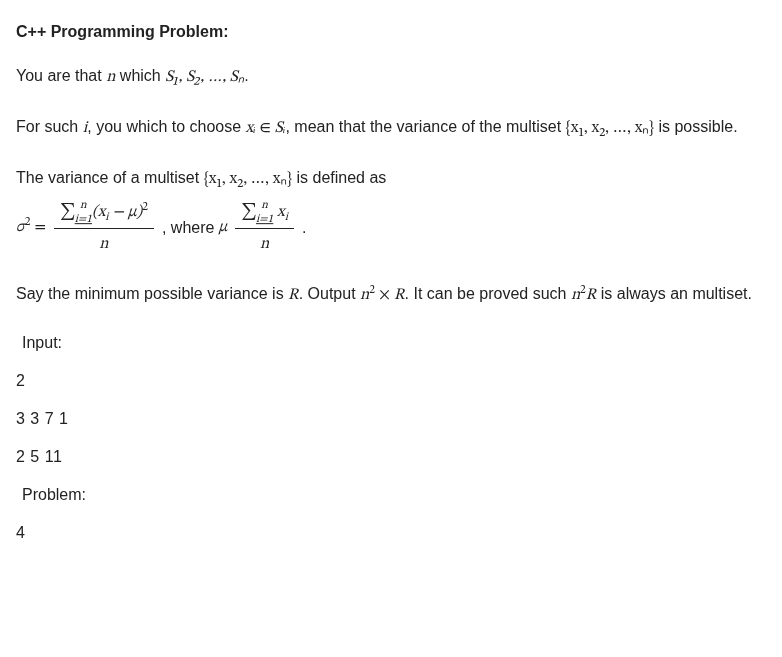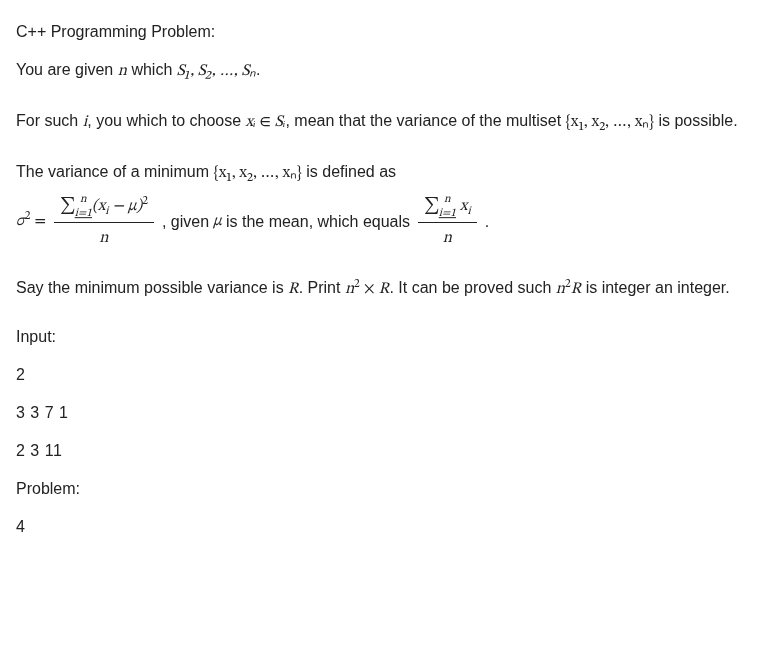--- a/index.html
+++ b/index.html
@@ -10,22 +10,22 @@
     body {
       font-family: Arial, Helvetica, sans-serif;
       font-size: 16px;
       color: #222;
       background: #fff;
       padding: 20px 16px;
       width: 782px;
       line-height: 1.5;
     }
     .heading {
-      font-weight: normal;
-      margin-bottom: 12px;
+      font-weight: bold;
+      margin-bottom: 18px;
     }
     .para {
       margin-bottom: 22px;
       line-height: 1.7;
     }
     .math {
       font-family: 'Cambria Math', 'STIX Two Math', 'Times New Roman', serif;
     }
     .mi { font-style: italic; }
     .formula-row {
@@ -68,77 +68,77 @@
       flex-direction: column;
       vertical-align: middle;
       font-size: 0.72em;
       line-height: 1.05;
       margin-left: -1px;
     }
     .subsup .t { transform: translateY(-0.1em); }
     .subsup .b { transform: translateY(0.1em); text-decoration: underline; }
     .io-label {
       margin-bottom: 14px;
+      margin-left: 6px;
     }
     .io-line {
       margin-bottom: 14px;
       letter-spacing: 0.5px;
     }
     .sigma {
       font-size: 1.05em;
     }
   </style>
 </head>
 <body>
 
 <div class="heading">C++ Programming Problem:</div>
 
 <div class="para">
-  <span>You are given </span><span class="math mi">n</span><span> which </span><span class="math mi">S₁, S₂, …, Sₙ</span><span>.</span>
+  <span>You are that </span><span class="math mi">n</span><span> which </span><span class="math mi">S₁, S₂, …, Sₙ</span><span>.</span>
 </div>
 
 <div class="para">
   <span>For such </span><span class="math mi">i</span><span>, you which to choose </span><span class="math mi">xᵢ</span><span class="math"> ∈ </span><span class="math mi">Sᵢ</span><span>, mean that the variance of the multiset </span><span class="math">{x₁, x₂, …, xₙ}</span><span> is possible.</span>
 </div>
 
 <div class="para">
   <div>
-    <span>The variance of a minimum </span><span class="math">{x₁, x₂, …, xₙ}</span><span> is defined as</span>
+    <span>The variance of a multiset </span><span class="math">{x₁, x₂, …, xₙ}</span><span> is defined as</span>
   </div>
   <div class="formula-row">
     <span class="math"><span class="mi">σ</span><span class="sup">2</span></span>
     <span class="math"> = </span>
     <span class="frac">
       <span class="num">
         <span class="sigma">∑</span><span class="subsup">
             <span class="t mi">n</span>
             <span class="b mi">i=1</span>
           </span><span><span class="mi">(x</span><span class="sub mi">i</span><span class="mi"> − μ)</span><span class="sup">2</span></span>
       </span>
       <span class="den mi">n</span>
     </span>
-    <span>, given </span>
+    <span>, where </span>
       <span class="math mi">μ</span>
-      <span> is the mean, which equals </span>
     <span class="frac">
       <span class="num">
         <span class="sigma">∑</span><span class="subsup">
             <span class="t mi">n</span>
             <span class="b mi">i=1</span>
           </span>
         <span> <span class="mi">x</span><span class="sub mi">i</span></span>
       </span>
       <span class="den mi">n</span>
     </span>
     <span>.</span>
   </div>
 </div>
 
 <div class="para">
-  <span>Say the minimum possible variance is </span><span class="math mi">R</span><span>. Print </span><span class="math"><span class="mi">n</span><span class="sup">2</span><span> × </span><span class="mi">R</span></span><span>. It can be proved such </span><span class="math"><span class="mi">n</span><span class="sup">2</span><span class="mi">R</span></span><span> is integer an integer.</span>
+  <span>Say the minimum possible variance is </span><span class="math mi">R</span><span>. Output </span><span class="math"><span class="mi">n</span><span class="sup">2</span><span> × </span><span class="mi">R</span></span><span>. It can be proved such </span><span class="math"><span class="mi">n</span><span class="sup">2</span><span class="mi">R</span></span><span> is always an multiset.</span>
 </div>
 
 <div class="io-label">Input:</div>
 <div class="io-line">2</div>
 <div class="io-line">3 3 7 1</div>
-<div class="io-line">2 3 11</div>
+<div class="io-line">2 5 11</div>
 <div class="io-label">Problem:</div>
 <div class="io-line">4</div>
 
 </body></html>

